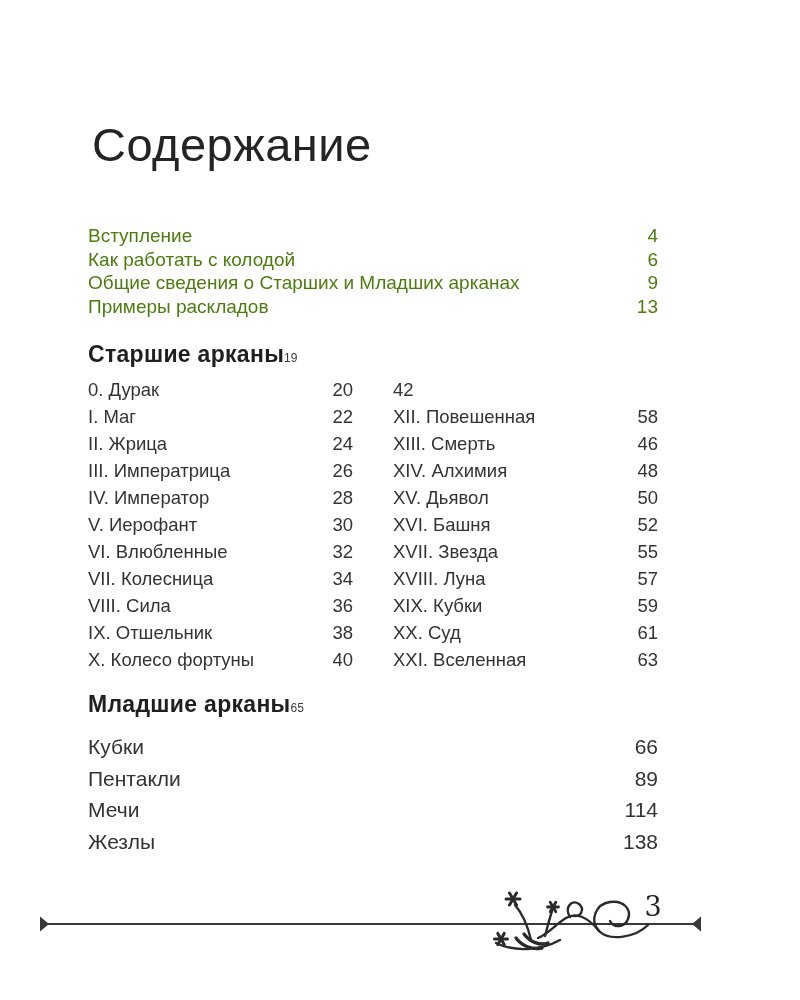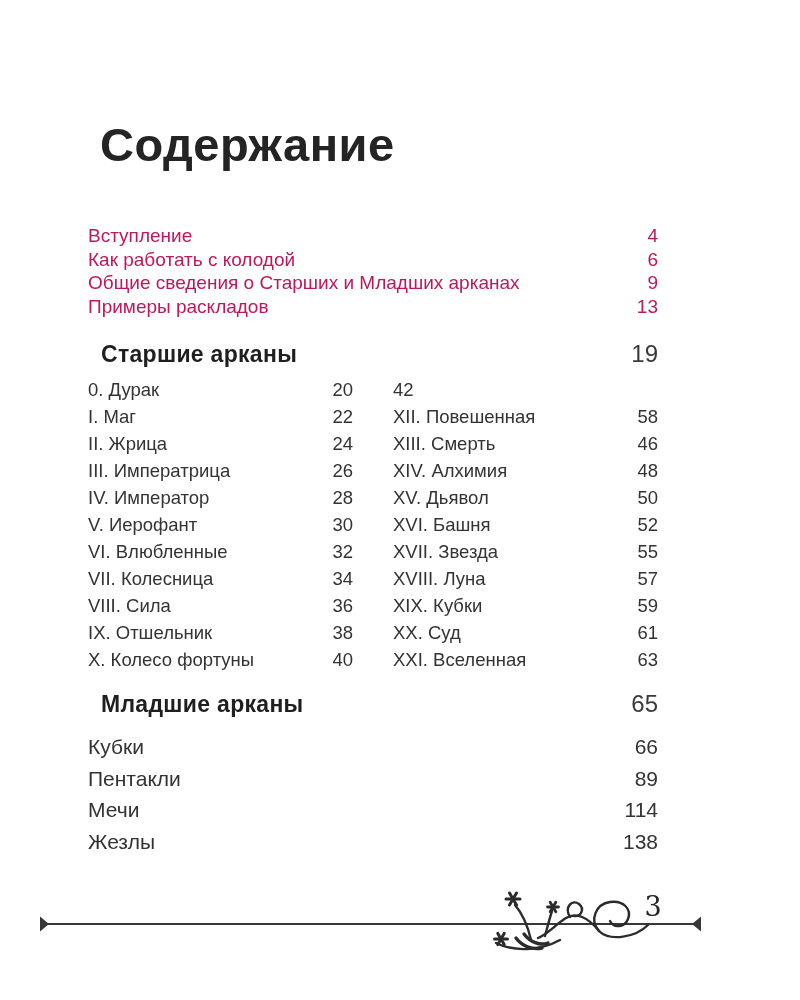--- a/index.html
+++ b/index.html
@@ -14,57 +14,56 @@
     position: relative;
     width: 800px; height: 1000px;
     background: #ffffff;
   }
   .content {
     position: absolute;
     left: 88px; top: 118px;
     width: 570px;
   }
   h1.toc-title {
-    margin: 0 0 52px 12px;
+    margin: 0 0 52px 4px;
     font-size: 47px;
-    font-weight: 700;
+    font-weight: 400;
     letter-spacing: 0.5px;
     color: #242424;
     line-height: 1.15;
   }
   .toc-row {
     display: flex;
     justify-content: space-between;
     align-items: baseline;
   }
   .toc-row .entry-label { white-space: nowrap; }
   .toc-row .entry-page  { white-space: nowrap; text-align: right; }
 
   .intro-list .toc-row {
     font-size: 19px;
     line-height: 23.5px;
-    color: #be185d;
+    color: #4d7c0f;
   }
 
   .section-heading-row {
     display: flex;
-    justify-content: space-between;
+    justify-content: flex-start;
     align-items: baseline;
     margin-top: 21px;
-    margin-left: 13px;
   }
   .section-heading {
     font-size: 23px;
     font-weight: 700;
     letter-spacing: 0.3px;
     color: #1f1f1f;
     line-height: 30px;
   }
   .section-page {
-    font-size: 24px;
+    font-size: 12px;
     color: #3a3a3a;
   }
 
   .columns {
     display: flex;
     gap: 40px;
     margin-top: 7px;
     align-items: flex-end;
   }
   .col { width: 265px; }

